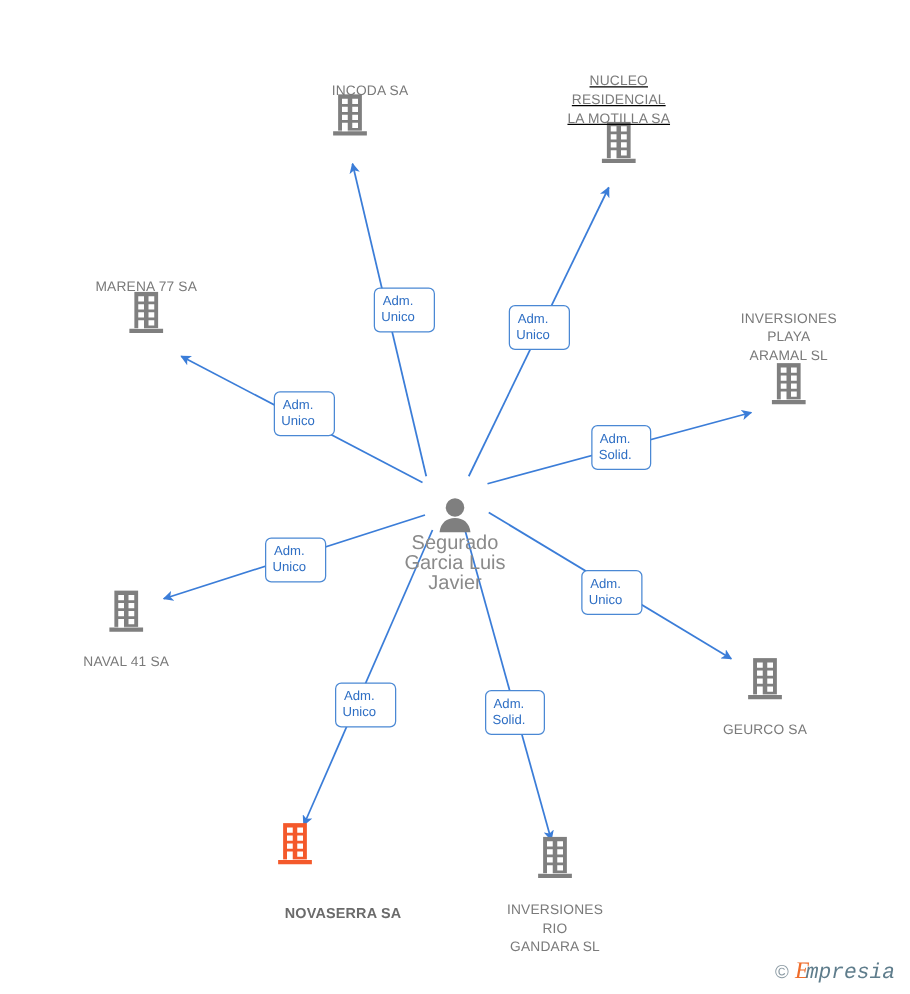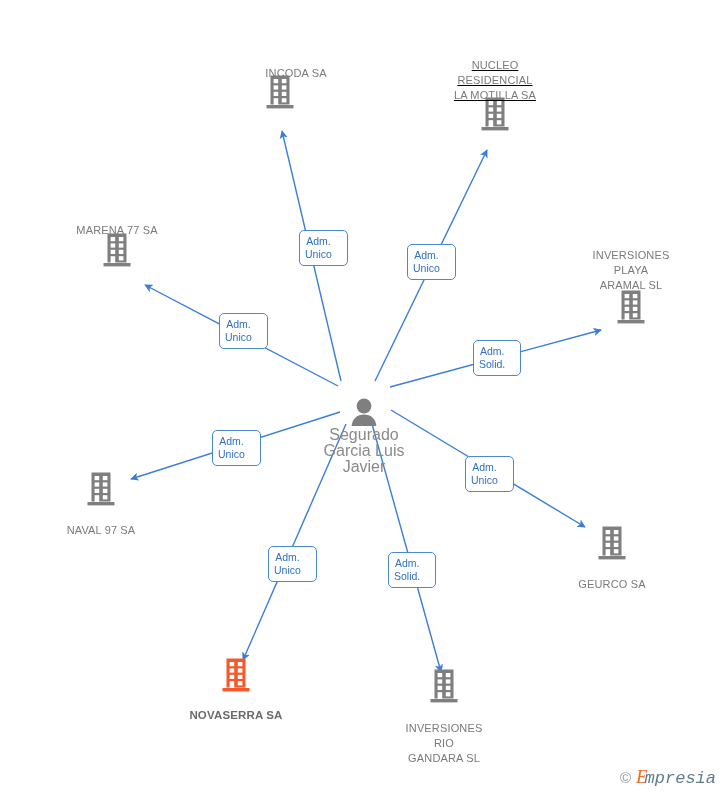--- a/index.html
+++ b/index.html
@@ -249,21 +249,21 @@
             <rect x="7.6" y="10.4" width="4.6" height="4.2" fill="#ffffff"></rect>
             <rect x="15.8" y="10.4" width="4.6" height="4.2" fill="#ffffff"></rect>
             <rect x="7.6" y="16.8" width="4.6" height="4.2" fill="#ffffff"></rect>
             <rect x="15.8" y="16.8" width="4.6" height="4.2" fill="#ffffff"></rect>
             <rect x="7.6" y="23.2" width="4.6" height="6.8" fill="#ffffff"></rect>
             <rect x="15.8" y="23.2" width="4.6" height="4.2" fill="#ffffff"></rect>
           </svg>
         </div>
       </div>
       <div class="node" style="left: 101px; top: 523px;">
-        <div class="node-label">NAVAL 97 SA</div>
+        <div class="node-label">NAVAL 41 SA</div>
       </div>
       <div class="node" style="left: 612px; top: 520px;">
         <div class="icon-wrap">
           <svg class="bld" width="28" height="34" viewBox="0 0 28 34" xmlns="http://www.w3.org/2000/svg">
             <rect x="4.5" y="0.5" width="19" height="29" fill="#7f7f7f"></rect>
             <rect x="0.5" y="30" width="27" height="3.4" fill="#7f7f7f"></rect>
             <rect x="7.6" y="4" width="4.6" height="4.2" fill="#ffffff"></rect>
             <rect x="15.8" y="4" width="4.6" height="4.2" fill="#ffffff"></rect>
             <rect x="7.6" y="10.4" width="4.6" height="4.2" fill="#ffffff"></rect>
             <rect x="15.8" y="10.4" width="4.6" height="4.2" fill="#ffffff"></rect>
@@ -286,21 +286,21 @@
             <rect x="15.8" y="4" width="4.6" height="4.2" fill="#ffffff"></rect>
             <rect x="7.6" y="10.4" width="4.6" height="4.2" fill="#ffffff"></rect>
             <rect x="15.8" y="10.4" width="4.6" height="4.2" fill="#ffffff"></rect>
             <rect x="7.6" y="16.8" width="4.6" height="4.2" fill="#ffffff"></rect>
             <rect x="15.8" y="16.8" width="4.6" height="4.2" fill="#ffffff"></rect>
             <rect x="7.6" y="23.2" width="4.6" height="6.8" fill="#ffffff"></rect>
             <rect x="15.8" y="23.2" width="4.6" height="4.2" fill="#ffffff"></rect>
           </svg>
         </div>
       </div>
-      <div class="node" style="left: 236px; top: 708px;">
+      <div class="node" style="left: 236px; top: 724px; text-align: right;">
         <div class="node-label highlight">NOVASERRA SA</div>
       </div>
       <div class="node" style="left: 444px; top: 663px;">
         <div class="icon-wrap">
           <svg class="bld" width="28" height="34" viewBox="0 0 28 34" xmlns="http://www.w3.org/2000/svg">
             <rect x="4.5" y="0.5" width="19" height="29" fill="#7f7f7f"></rect>
             <rect x="0.5" y="30" width="27" height="3.4" fill="#7f7f7f"></rect>
             <rect x="7.6" y="4" width="4.6" height="4.2" fill="#ffffff"></rect>
             <rect x="15.8" y="4" width="4.6" height="4.2" fill="#ffffff"></rect>
             <rect x="7.6" y="10.4" width="4.6" height="4.2" fill="#ffffff"></rect>

